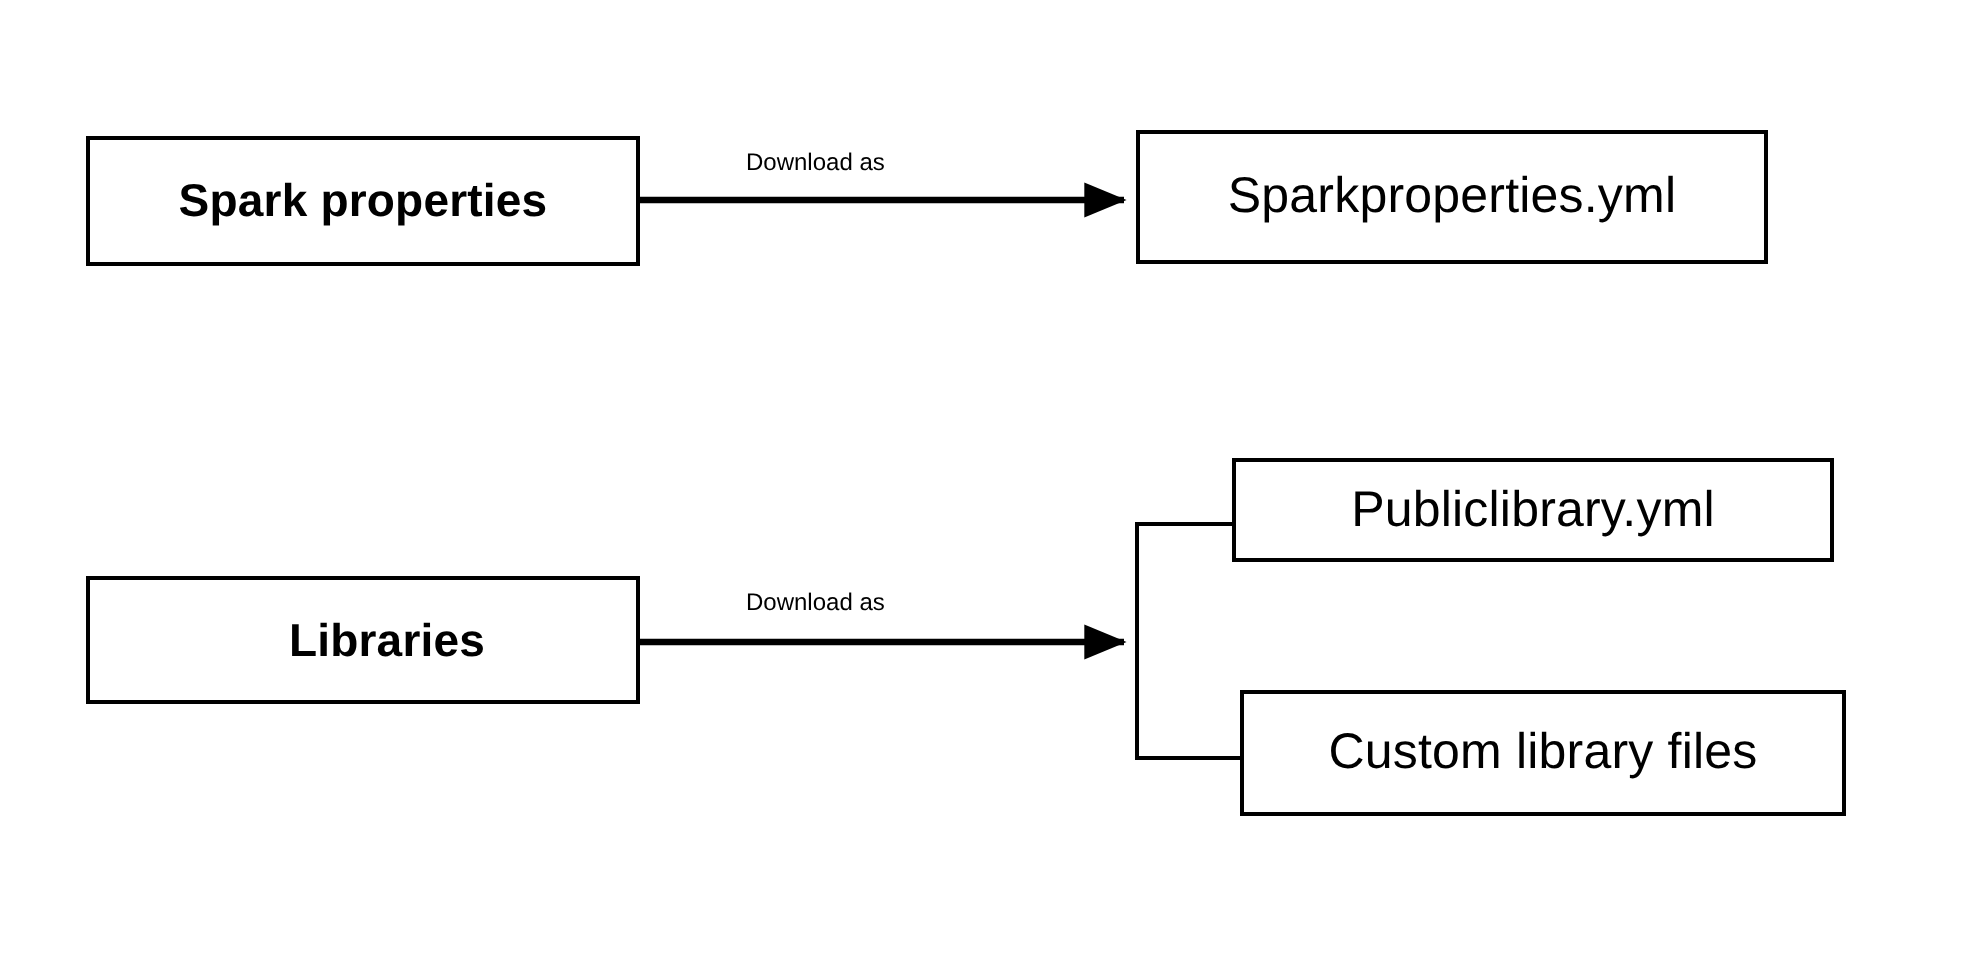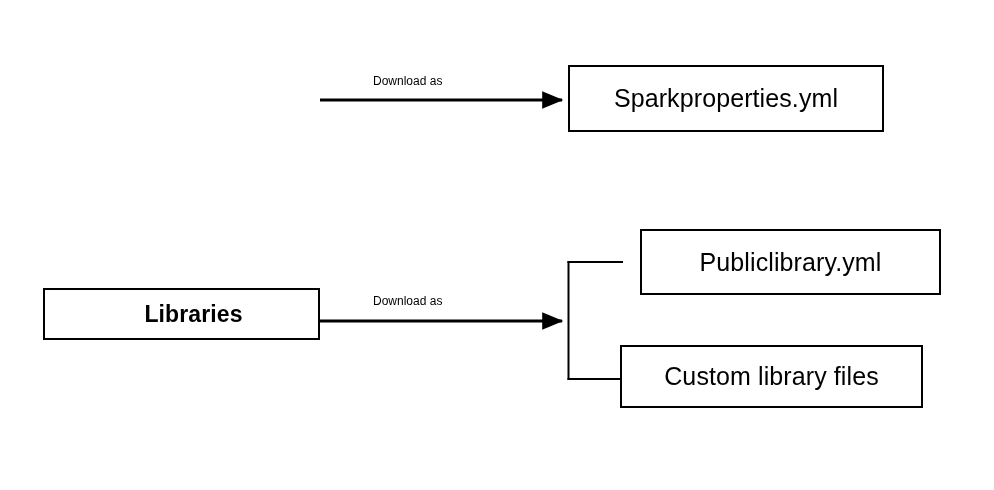--- a/index.html
+++ b/index.html
@@ -42,22 +42,22 @@
     letter-spacing: 0.1px;
   }
   .node.target .node-label {
     font-weight: normal;
     font-size: 25px;
     letter-spacing: 0.1px;
   }
   
   #node-spark-properties { left: 43px;  top: 68px;  width: 277px; height: 65px; }
   #node-spark-yml        { left: 568px; top: 65px;  width: 316px; height: 67px; }
-  #node-libraries        { left: 43px;  top: 288px; width: 277px; height: 52px; padding-left: 24px; }
-  #node-public-library   { left: 640px; top: 229px; width: 301px; height: 66px; }
+  #node-libraries        { left: 43px;  top: 288px; width: 277px; height: 64px; padding-left: 24px; }
+  #node-public-library   { left: 616px; top: 229px; width: 301px; height: 52px; }
   #node-custom-library   { left: 620px; top: 345px; width: 303px; height: 63px; }
 
   
   .edge-label {
     position: absolute;
     font-size: 12px;
     font-weight: normal;
     white-space: nowrap;
     color: #000000;
   }
@@ -88,20 +88,23 @@
 
     <line x1="320" y1="100" x2="562" y2="100" stroke="#000000" stroke-width="3.2" marker-end="url(#arrowhead)"></line>
 
     <line x1="320" y1="321" x2="562" y2="321" stroke="#000000" stroke-width="3.2" marker-end="url(#arrowhead)"></line>
 
     <line x1="568.5" y1="261" x2="568.5" y2="380" stroke="#000000" stroke-width="2"></line>
     <line x1="567.5" y1="262" x2="623" y2="262" stroke="#000000" stroke-width="2"></line>
     <line x1="567.5" y1="379" x2="621" y2="379" stroke="#000000" stroke-width="2"></line>
   </svg>
 
+  <div class="node source" id="node-spark-properties">
+    <span class="node-label">Spark properties</span>
+  </div>
 
   <div class="node target" id="node-spark-yml">
     <span class="node-label">Sparkproperties.yml</span>
   </div>
 
   <div class="node source" id="node-libraries">
     <span class="node-label">Libraries</span>
   </div>
 
   <div class="node target" id="node-public-library">

